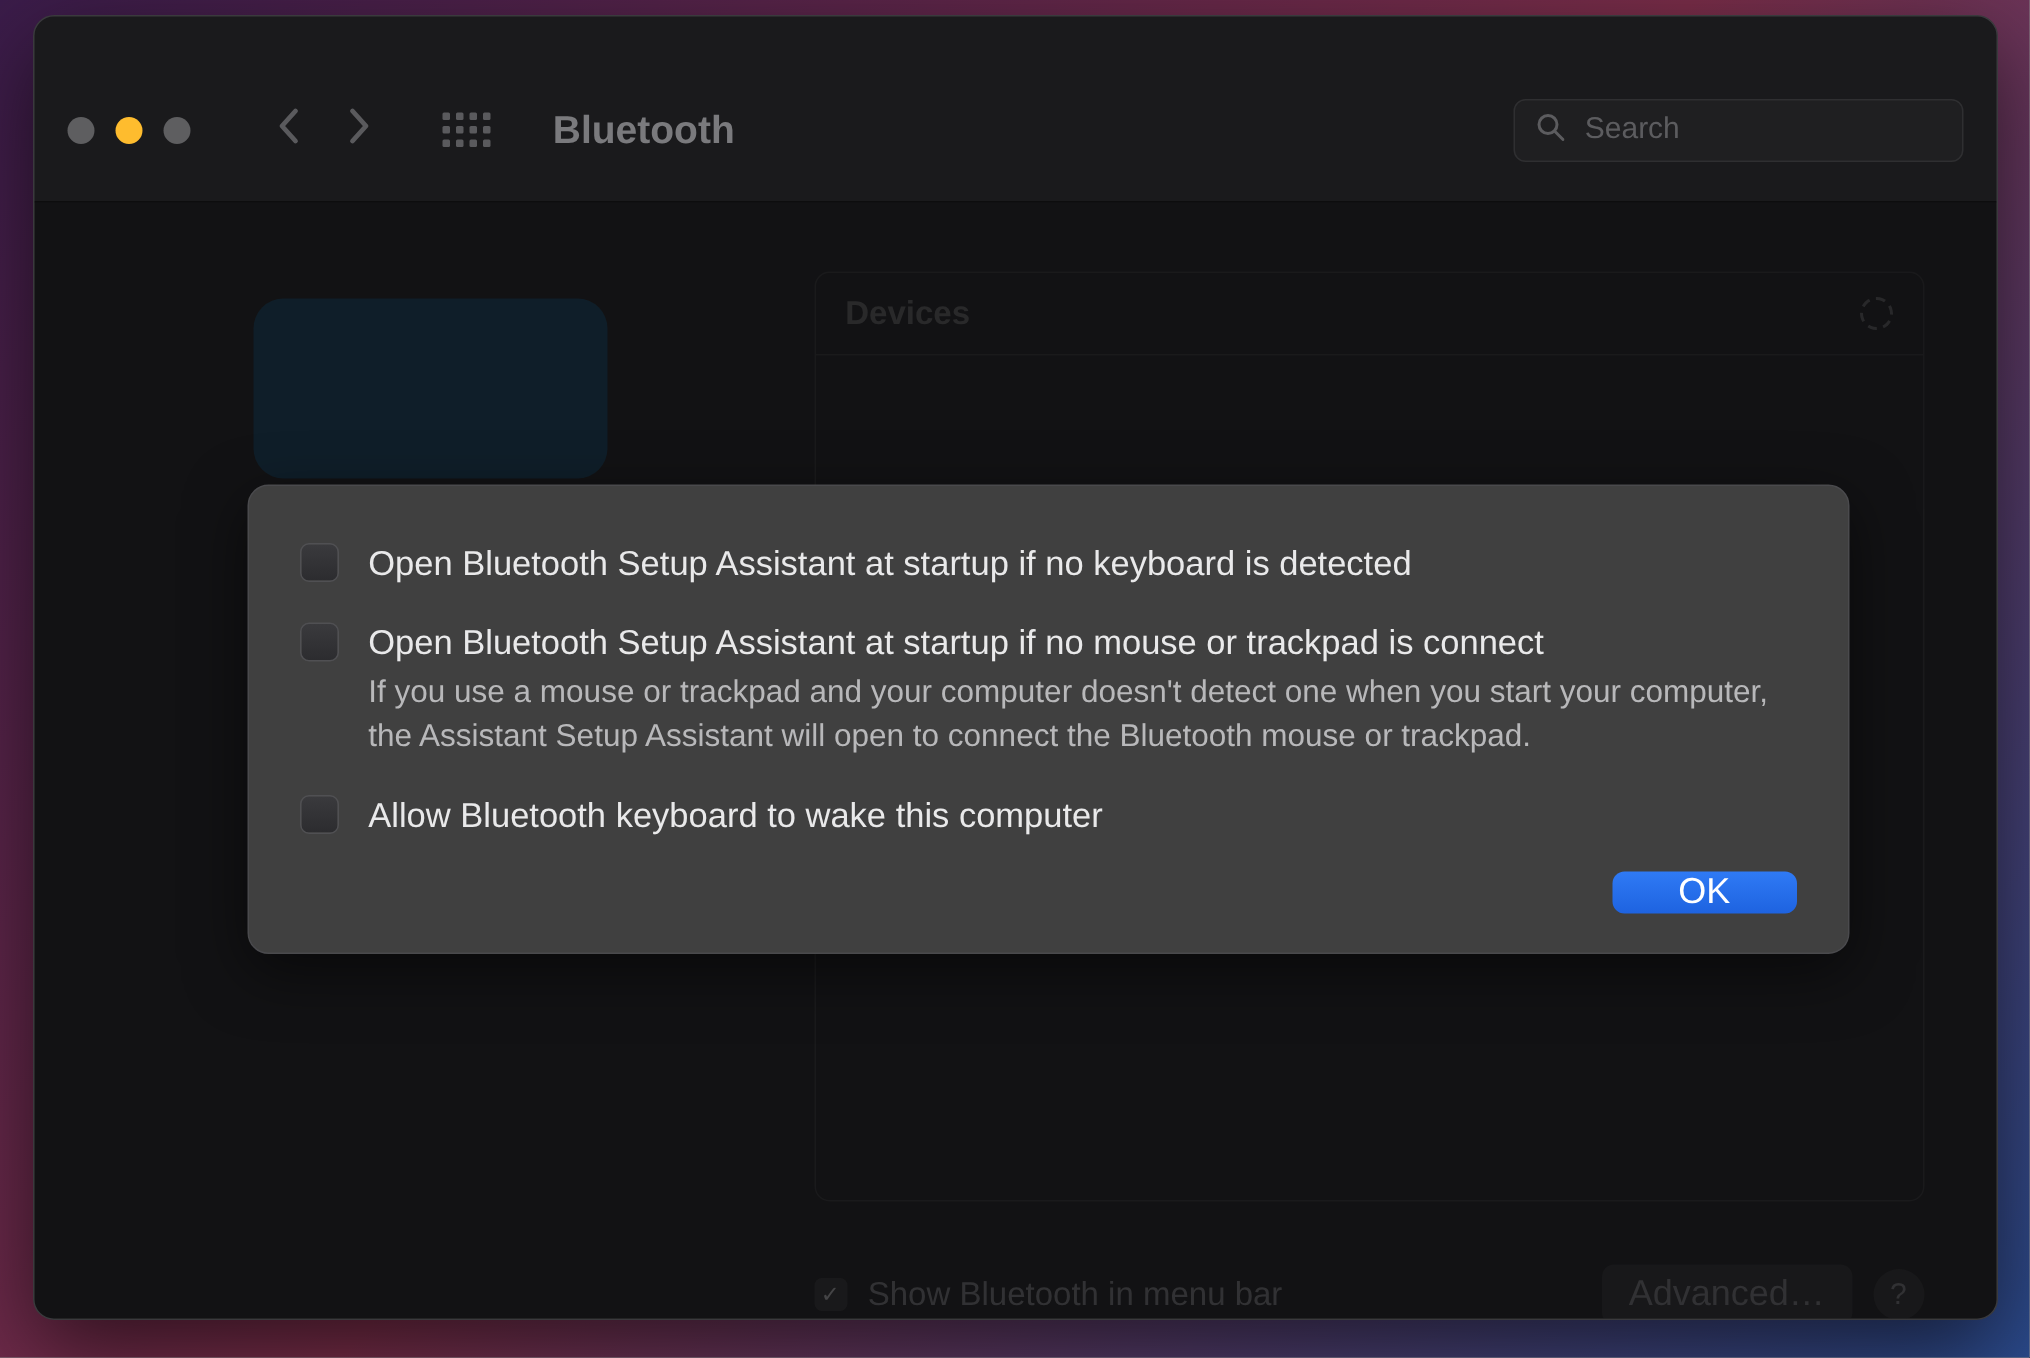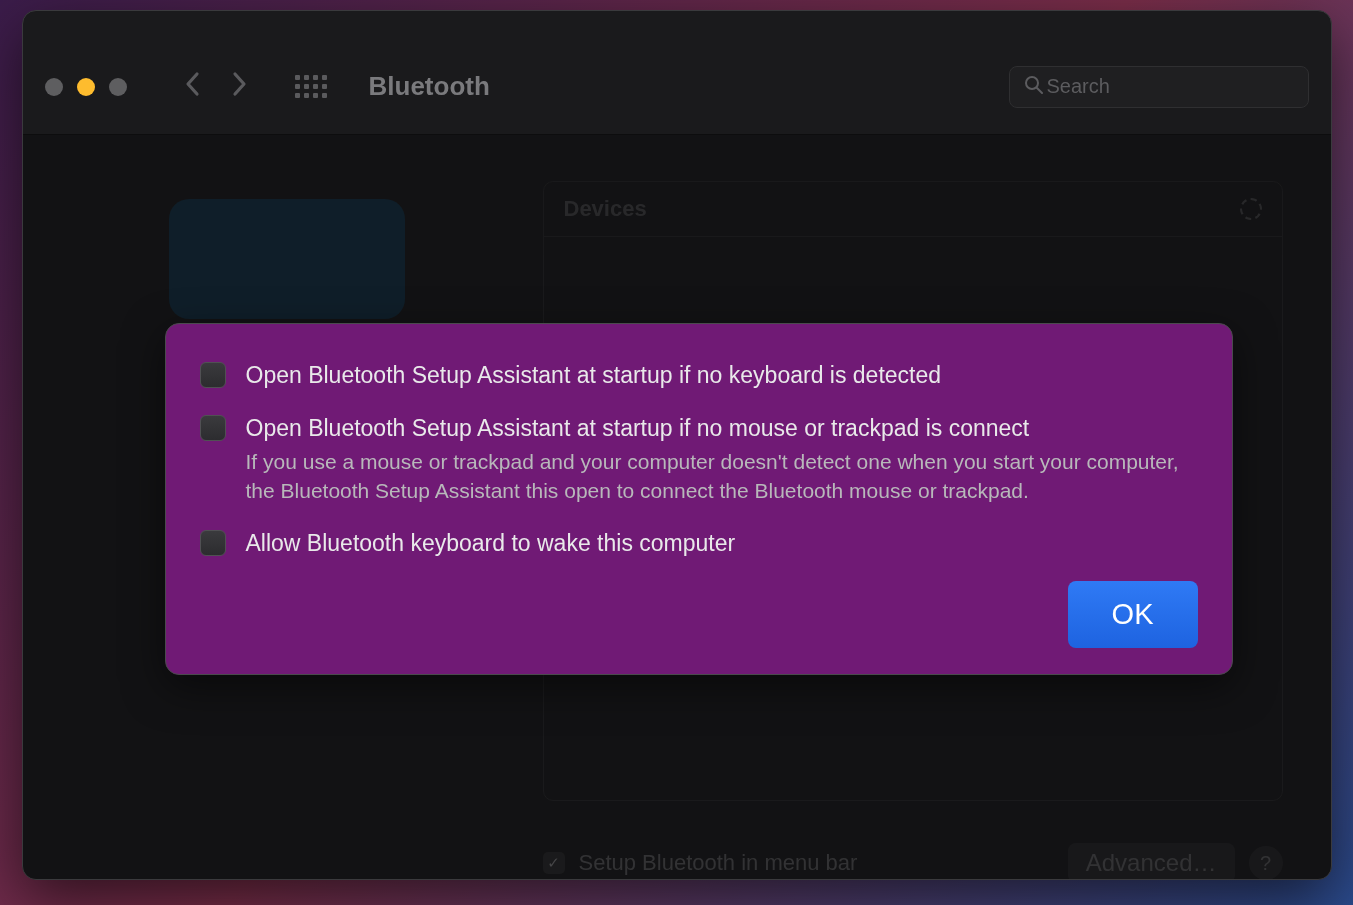--- a/index.html
+++ b/index.html
@@ -85,21 +85,21 @@
     .search-wrap {
       margin-left: auto;
       display: flex;
       align-items: center;
       background: #1f1f21;
       border: 1px solid #2f2f31;
       border-radius: 8px;
       padding: 0 14px;
       height: 42px;
       width: 300px;
-      gap: 4px;
+      gap: 14px;
     }
     .search-icon { color: #5c5c5f; }
     .search-input {
       background: transparent; border: none; outline: none;
       color: #9a9a9d; font-size: 20px; width: 100%;
     }
     .search-input::placeholder { color: #5c5c5f; }
 
     
     .content {
@@ -191,21 +191,21 @@
       inset: 0;
       background: rgba(0,0,0,0.28);
     }
 
     
     .modal {
       position: absolute;
       left: 142px;
       top: 188px;
       width: 1068px;
-      background: #701a75;
+      background: #404040;
       border-radius: 14px;
       border: 1px solid #4a4a4d;
       padding: 36px 34px 26px 34px;
       box-shadow: 0 12px 40px rgba(0,0,0,0.5);
     }
 
     .opt {
       display: flex;
       align-items: flex-start;
       gap: 20px;
@@ -234,22 +234,22 @@
       margin-top: 4px;
     }
 
     .modal-actions {
       display: flex;
       justify-content: flex-end;
     }
     .ok-btn {
       background: linear-gradient(#2f7af5, #1e63e0);
       color: #fff;
-      font-size: 29px;
-      padding: 17px 44px;
+      font-size: 24px;
+      padding: 0 44px;
       border-radius: 8px;
       border: none;
     }
   </style>
 </head>
 <body>
 
 <div class="window">
 
   <div class="toolbar">
@@ -306,41 +306,41 @@
 
     <div class="devices-panel">
       <div class="devices-header">
         <div class="devices-title">Devices</div>
         <div class="spinner"></div>
       </div>
     </div>
 
     <div class="footer-row">
       <div class="chk">✓</div>
-      <div class="footer-label">Setup Bluetooth in menu bar</div>
+      <div class="footer-label">Show Bluetooth in menu bar</div>
       <div class="adv-btn">Advanced…</div>
       <div class="help-btn">?</div>
     </div>
 
     <div class="dim"></div>
 
     <div class="modal">
 
       <div class="opt">
         <div class="opt-check"></div>
         <div>
           <div class="opt-label">Open Bluetooth Setup Assistant at startup if no keyboard is detected</div>
         </div>
       </div>
 
       <div class="opt">
         <div class="opt-check"></div>
         <div>
           <div class="opt-label">Open Bluetooth Setup Assistant at startup if no mouse or trackpad is connect</div>
-          <div class="opt-desc">If you use a mouse or trackpad and your computer doesn't detect one when you start your computer, the Bluetooth Setup Assistant this open to connect the Bluetooth mouse or trackpad.</div>
+          <div class="opt-desc">If you use a mouse or trackpad and your computer doesn't detect one when you start your computer, the Assistant Setup Assistant will open to connect the Bluetooth mouse or trackpad.</div>
         </div>
       </div>
 
       <div class="opt">
         <div class="opt-check"></div>
         <div>
           <div class="opt-label">Allow Bluetooth keyboard to wake this computer</div>
         </div>
       </div>
 

